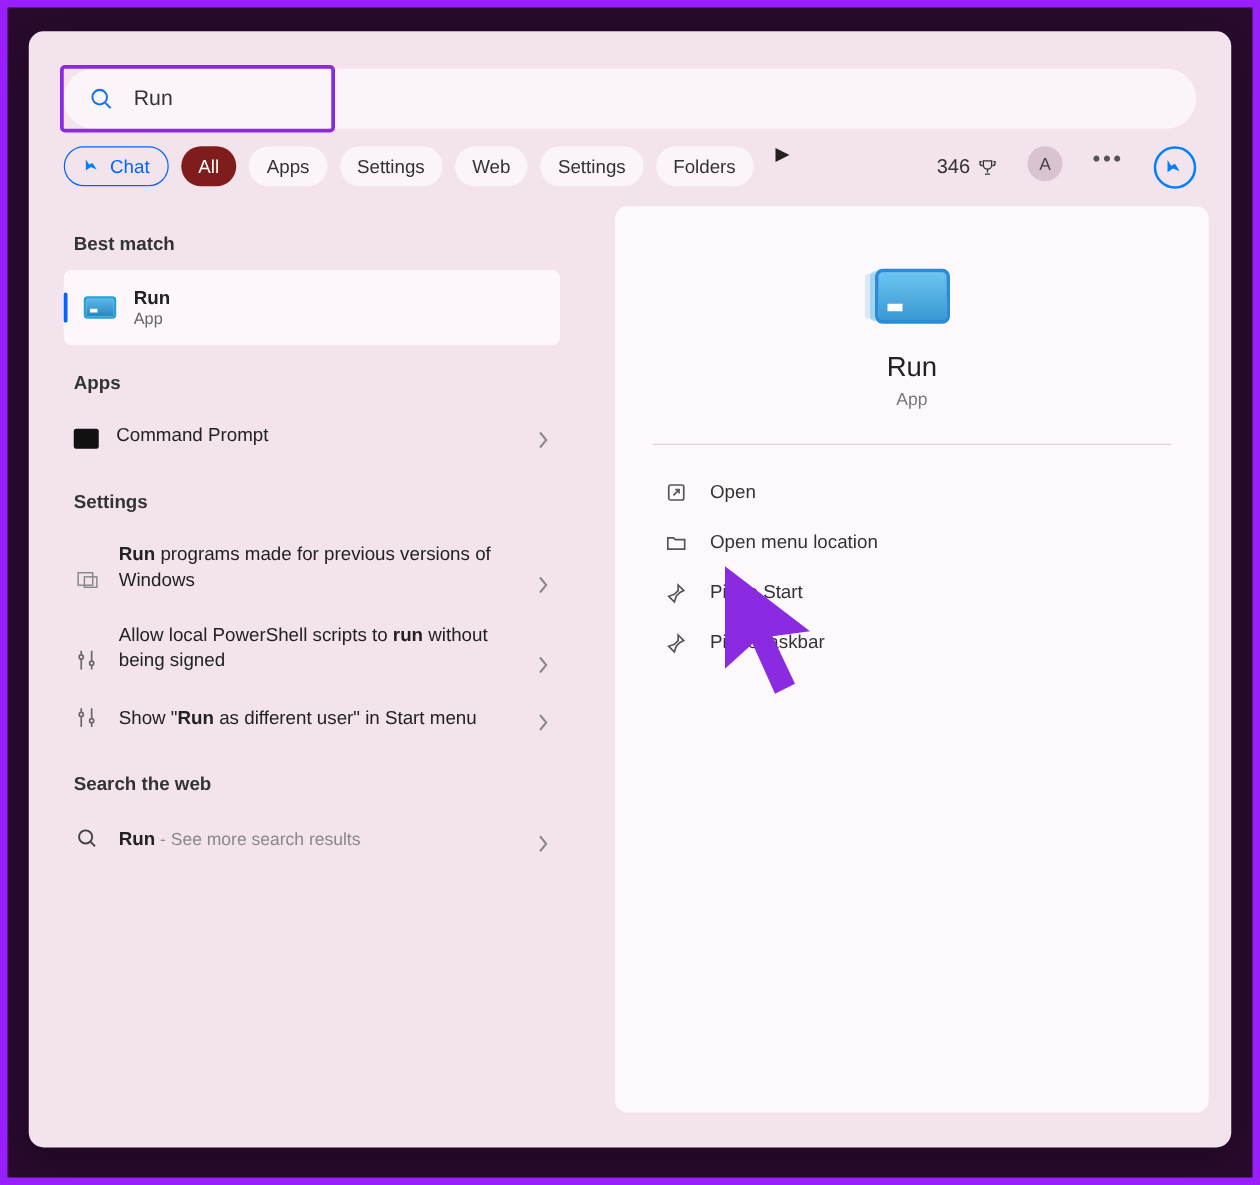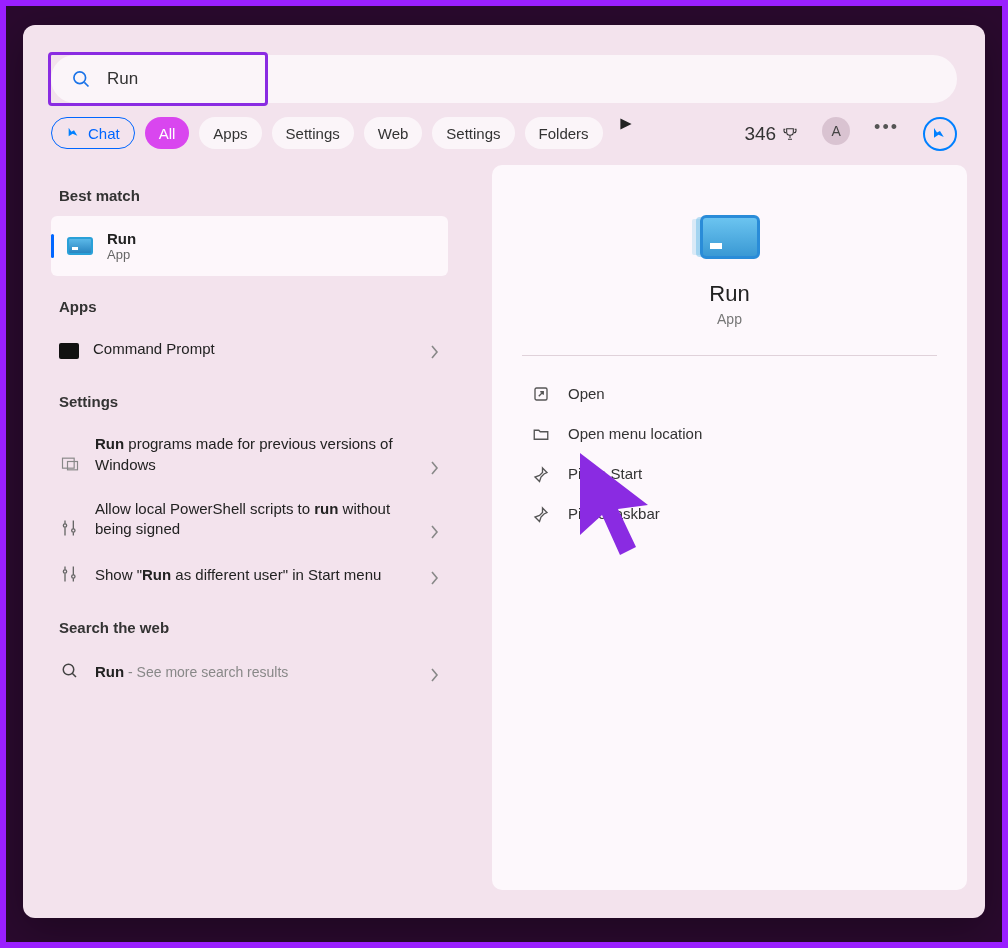--- a/index.html
+++ b/index.html
@@ -28,24 +28,24 @@
   margin-left:16px; flex:1; color:#333;
 }
 
 
 .tabs-row { display:flex; gap:10px; padding:0 28px 14px; }
 .tab-pill {
   height:32px; padding:0 14px; border-radius:18px; background:#fbf5f9;
   display:flex; align-items:center; font-size:15px; color:#333; cursor:pointer;
 }
 .tab-pill.chat { background:transparent; border:1.5px solid #0066ff; color:#0066ff; gap:6px; }
-.tab-pill.all { background:#d946ef; color:#fff; }
+.tab-pill.all { background:#7f1d1d; color:#fff; }
 .tab-play { width:14px; height:14px; margin-left:6px; }
 .spacer { flex:1; }
-.points { display:flex; align-items:center; gap:6px; font-size:19px; color:#333; }
+.points { display:flex; align-items:center; gap:6px; font-size:16px; color:#333; }
 .avatar { width:28px; height:28px; border-radius:50%; background:#d9c3d1; display:flex; align-items:center; justify-content:center; font-size:14px; color:#444; margin-left:14px; }
 .more-dots { margin-left:14px; color:#555; font-size:18px; letter-spacing:2px; cursor:pointer; }
 .bing-badge { width:34px; height:34px; border-radius:50%; border:2px solid #0080ff; display:flex; align-items:center; justify-content:center; margin-left:14px; }
 
 
 .body { display:flex; padding:0 18px 18px; gap:34px; height:calc(100% - 150px); }
 .left-col { flex:1; padding:0 10px; overflow:hidden; }
 .section-title { font-size:15px; font-weight:600; color:#333; padding:22px 8px 12px; }
 
 .best-match-item {

